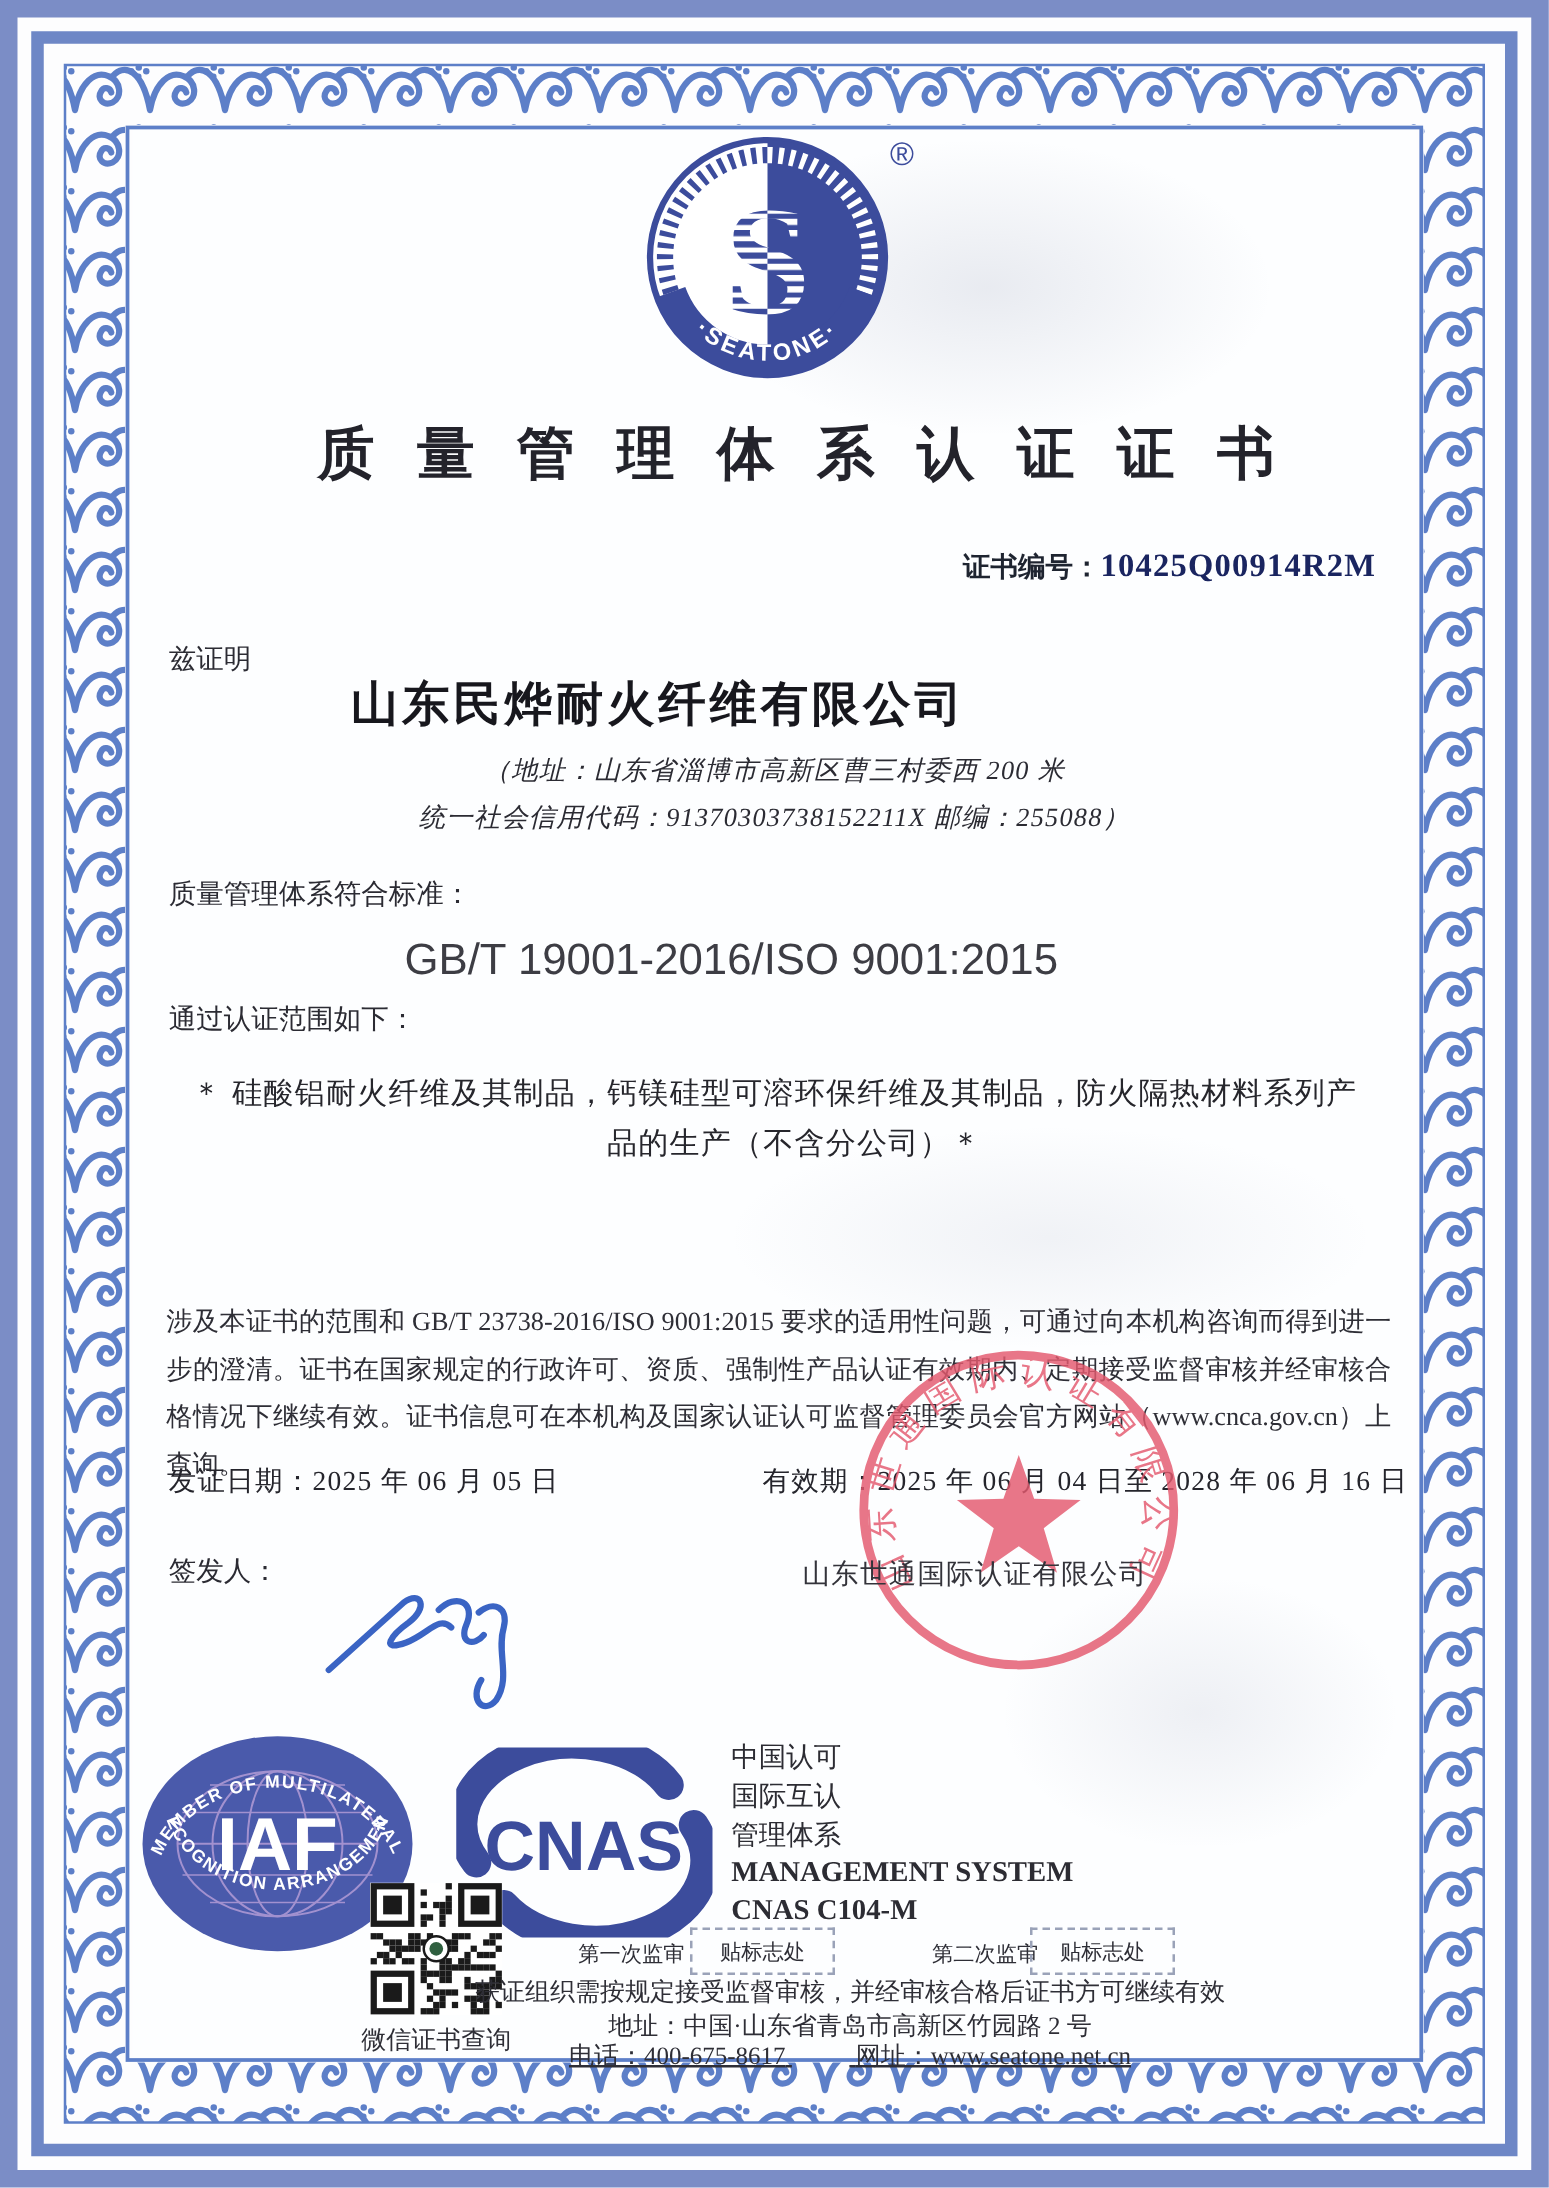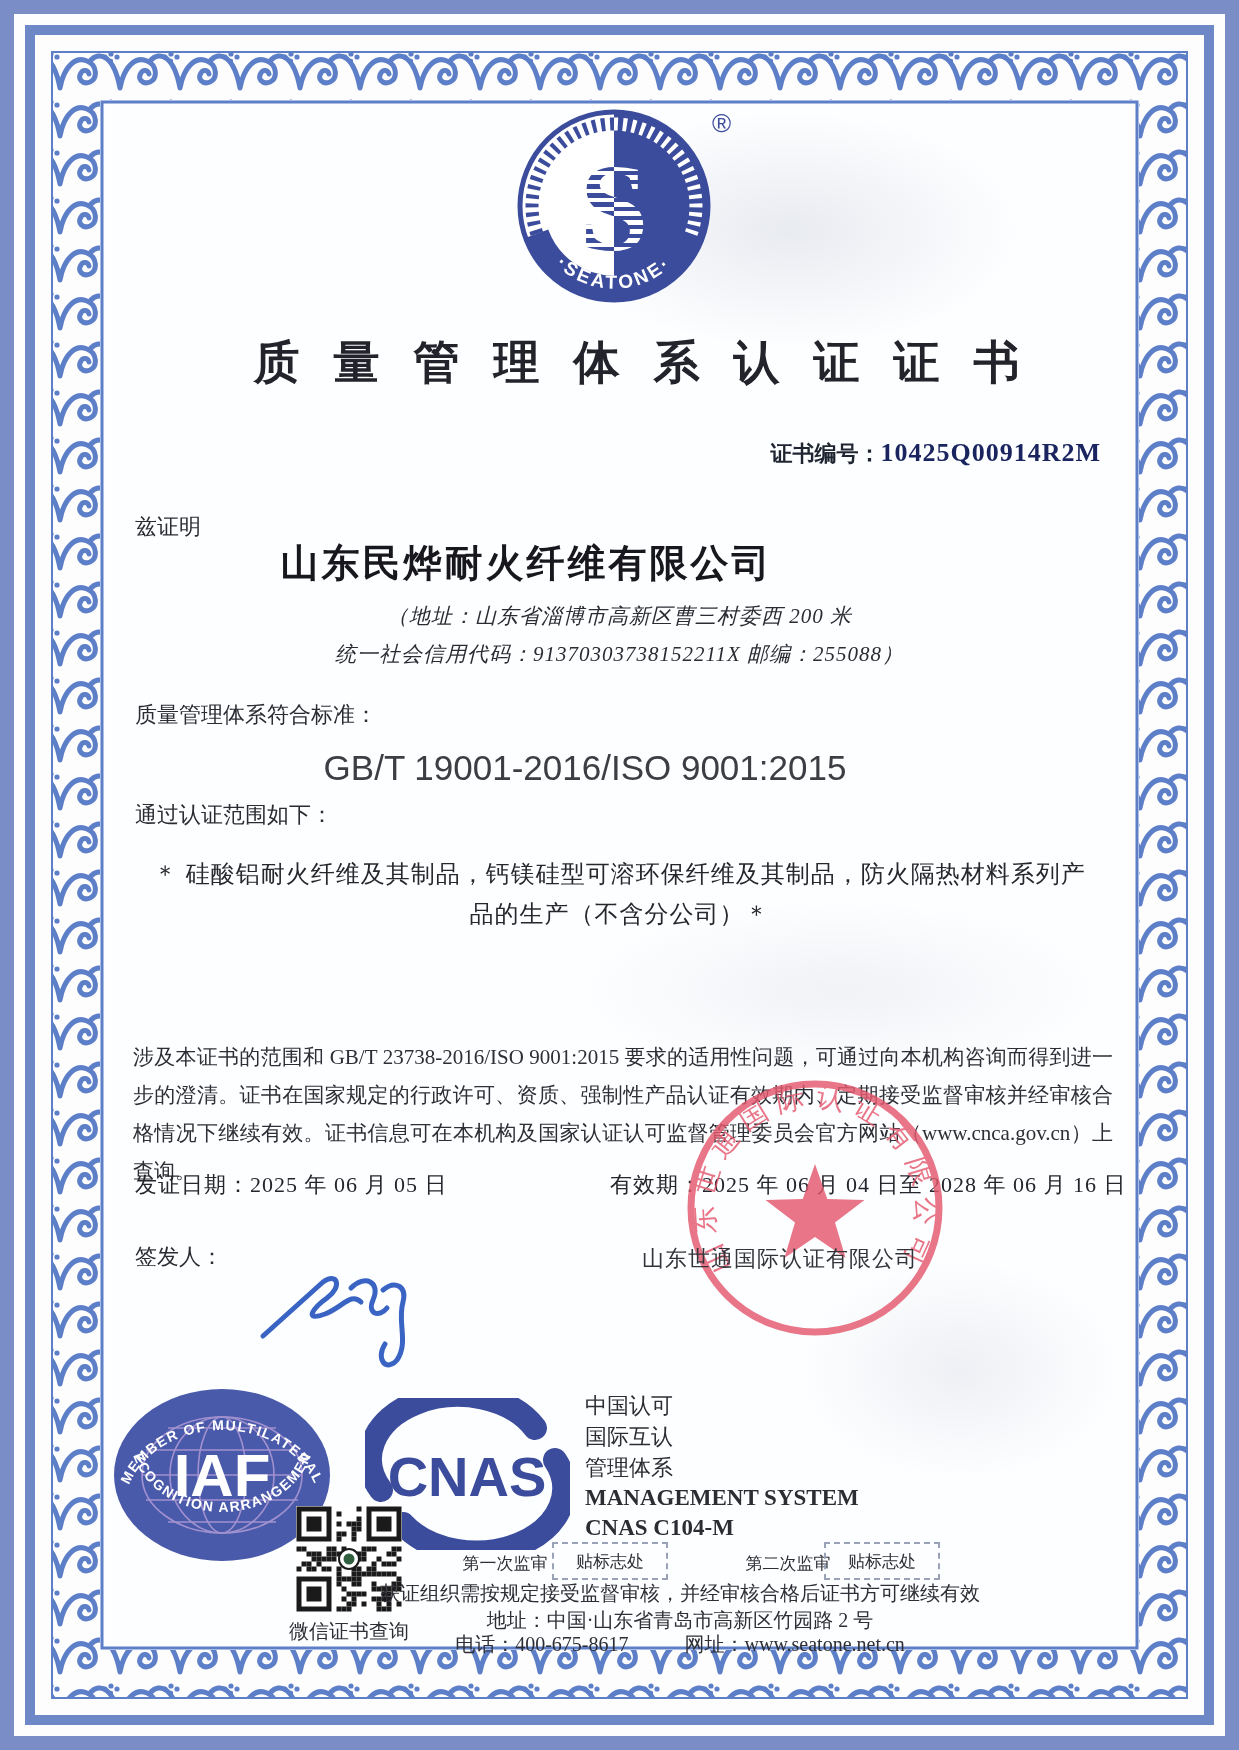--- a/index.html
+++ b/index.html
@@ -110,21 +110,21 @@
 <div class="abs company" style="left:0;top:538px;width:1053px;">山东民烨耐火纤维有限公司</div>
 
 <div class="abs addr" style="left:0;top:602px;width:1239px;">（地址：山东省淄博市高新区曹三村委西 200 米</div>
 <div class="abs addr" style="left:0;top:640px;width:1239px;">统一社会信用代码：91370303738152211X 邮编：255088）</div>
 
 <div class="abs label" style="left:135px;top:700px;">质量管理体系符合标准：</div>
 <div class="abs standard" style="left:0;top:748px;width:1170px;">GB/T 19001-2016/ISO 9001:2015</div>
 
 <div class="abs label" style="left:135px;top:800px;">通过认证范围如下：</div>
 <div class="abs scope" style="left:60px;top:858px;width:1119px;">＊ 硅酸铝耐火纤维及其制品，钙镁硅型可溶环保纤维及其制品，防火隔热材料系列产</div>
-<div class="abs scope" style="left:60px;top:898px;width:1119px;">品的生产（不含分公司）＊</div>
+<div class="abs scope" style="left:76px;top:898px;width:1119px;">品的生产（不含分公司）＊</div>
 
 <div class="abs legal" style="left:133px;top:1038px;width:980px;">涉及本证书的范围和 GB/T 23738-2016/ISO 9001:2015 要求的适用性问题，可通过向本机构咨询而得到进一步的澄清。证书在国家规定的行政许可、资质、强制性产品认证有效期内、定期接受监督审核并经审核合格情况下继续有效。证书信息可在本机构及国家认证认可监督管理委员会官方网站（www.cnca.gov.cn）上查询。</div>
 
 <div class="abs dateline" style="left:135px;top:1170px;">
   <span>发证日期：</span><span>2025 年 06 月 05 日</span>
 </div>
 <div class="abs dateline" style="left:610px;top:1170px;">
   <span>有效期：</span><span>2025 年 06 月 04 日至 2028 年 06 月 16 日</span>
 </div>
 
@@ -321,17 +321,17 @@
 <div class="abs sticker-box" style="left:552px;top:1542px;width:112px;height:34px;">
   <span>贴标志处</span>
 </div>
 <div class="abs audit-label" style="left:728px;top:1552px;width:120px;text-align:center;">第二次监审</div>
 <div class="abs sticker-box" style="left:824px;top:1542px;width:112px;height:34px;">
   <span>贴标志处</span>
 </div>
 
 <div class="abs small center" style="left:330px;top:1580px;width:700px;font-size:20px;">获证组织需按规定接受监督审核，并经审核合格后证书方可继续有效</div>
 <div class="abs small center" style="left:330px;top:1607px;width:700px;font-size:20px;">地址：中国·山东省青岛市高新区竹园路 2 号</div>
-<div class="abs small center" style="left:330px;top:1631px;width:700px;font-size:20px;">
+<div class="abs small center" style="left:330px;top:1631px;width:700px;font-size:20px;text-decoration:underline;">
   <span>电话：400-675-8617</span>
   <span style="display:inline-block;width:46px;"></span>
   <span>网址：www.seatone.net.cn</span>
 </div>
 
 </body></html>

